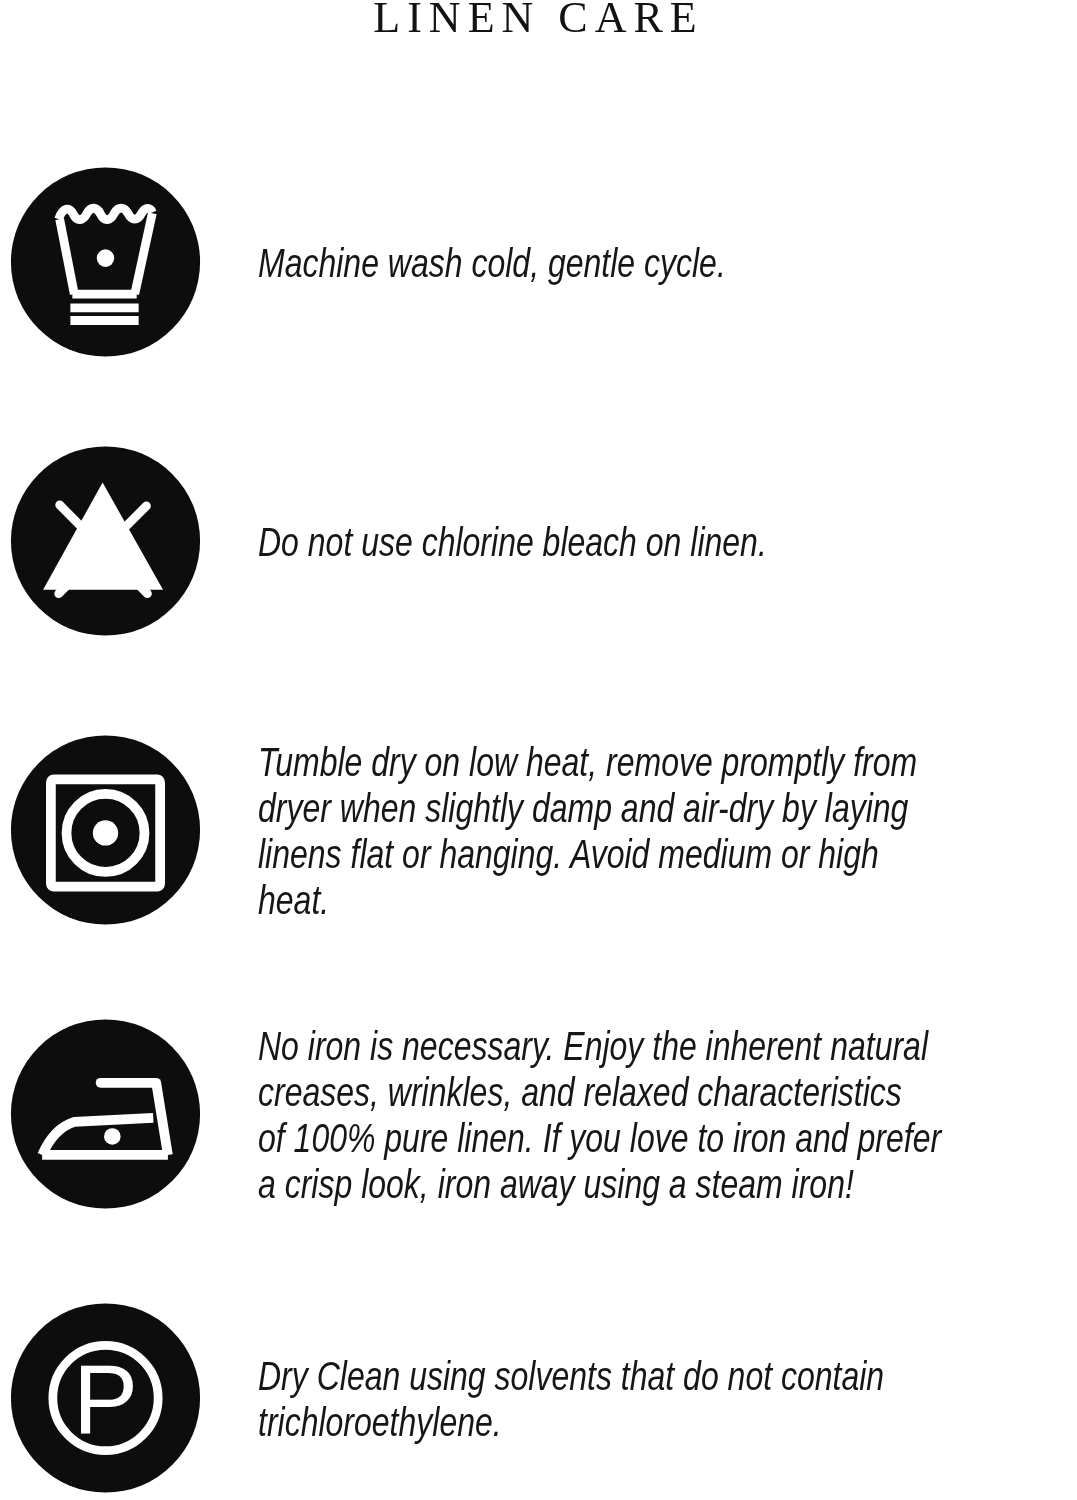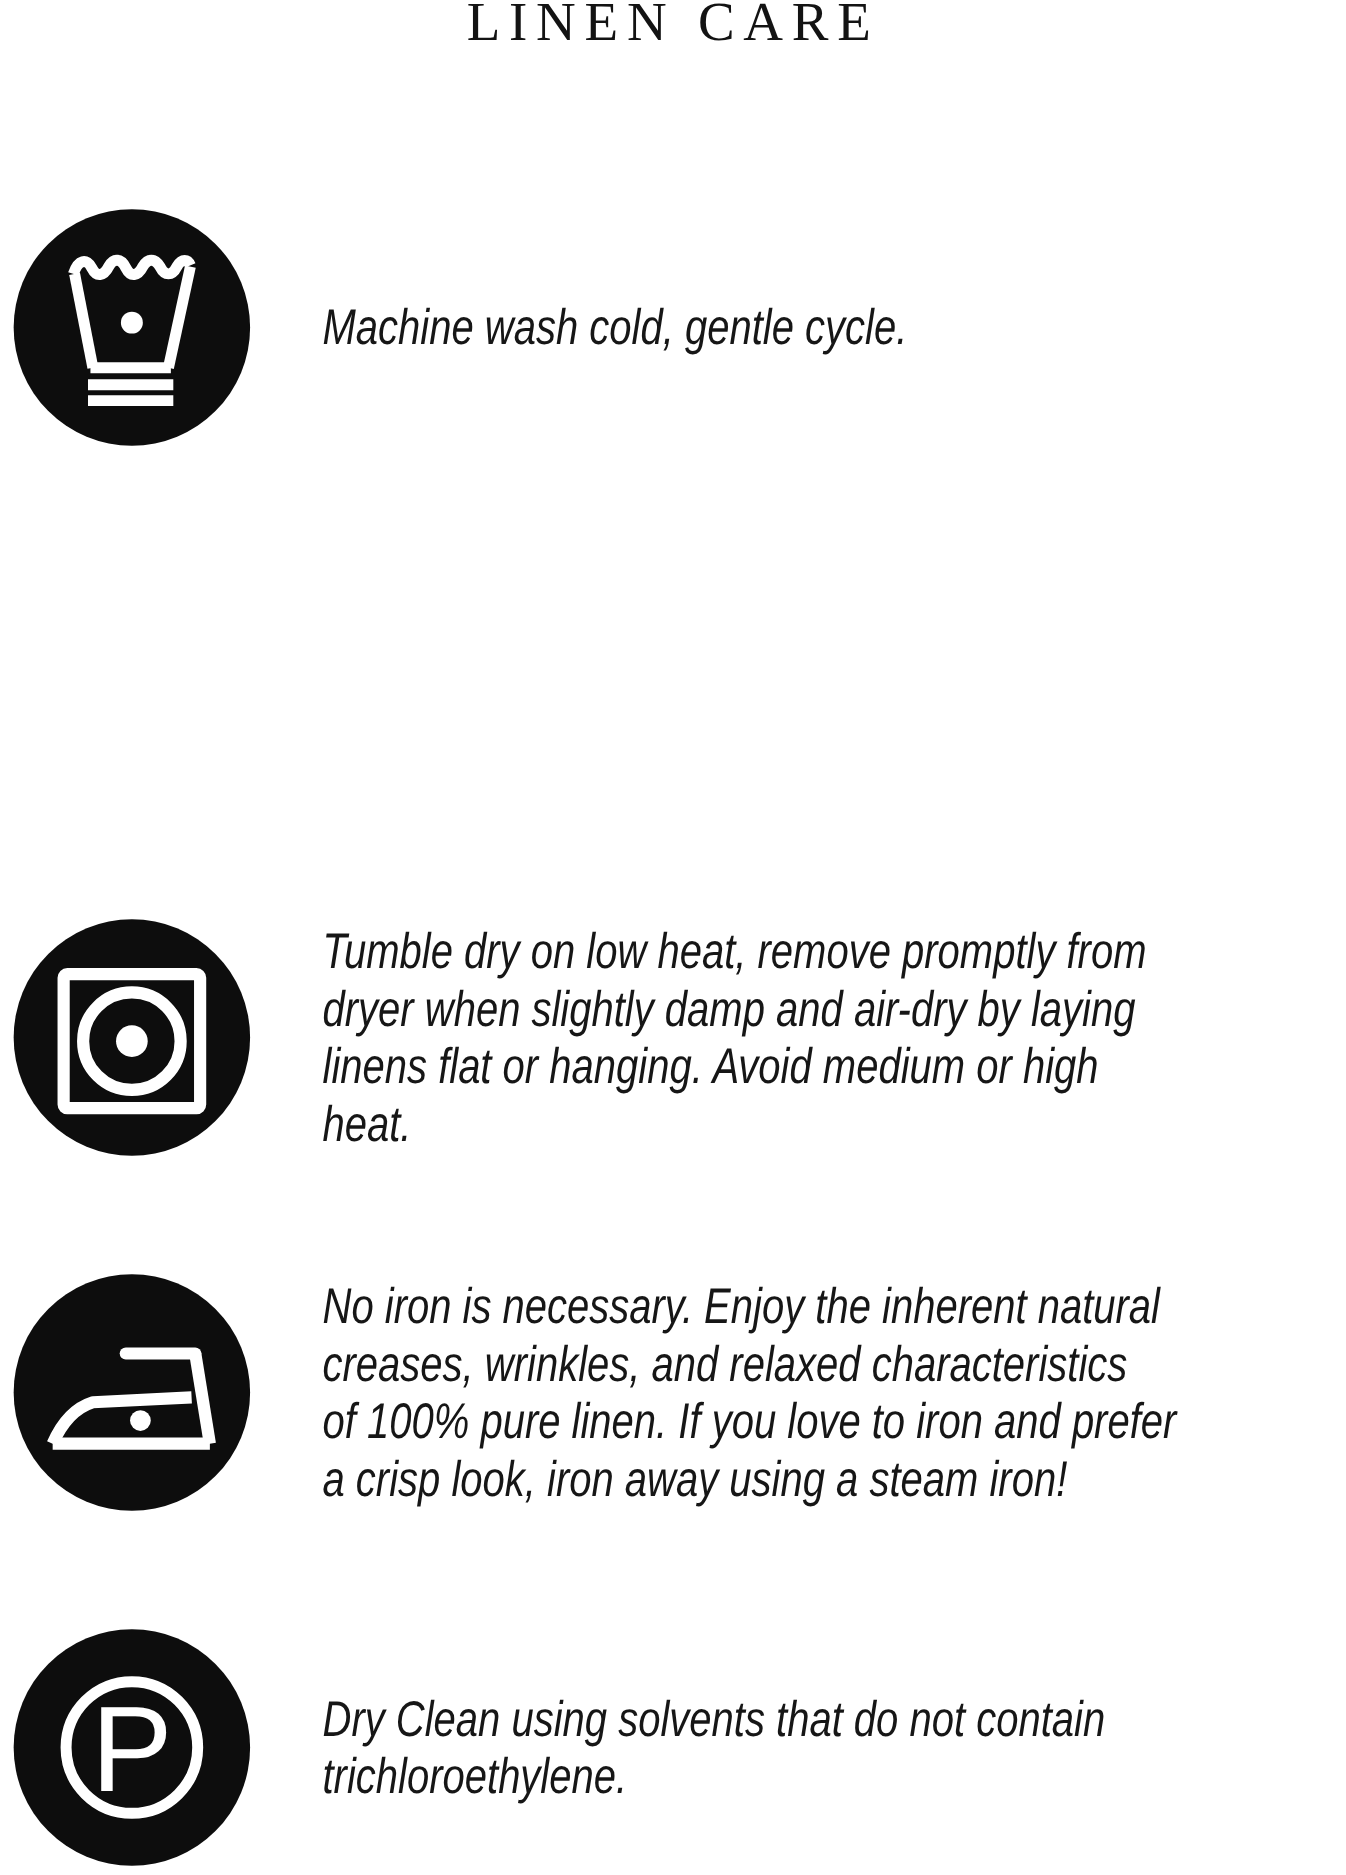--- a/index.html
+++ b/index.html
@@ -84,20 +84,35 @@
           <path d="M64,160 L134,160"></path>
         </g>
         <circle cx="100" cy="96" r="9" fill="#ffffff"></circle>
       </svg>
     </span>
     <div class="row-text">
         <div class="line">Machine wash cold, gentle cycle.</div>
       </div>
   </div>
 
+  <div class="row r1">
+    <span class="icon">
+      <svg viewBox="0 0 200 200" xmlns="http://www.w3.org/2000/svg">
+        <circle cx="100" cy="100" r="97" fill="#0d0d0d"></circle>
+        <g stroke="#ffffff" stroke-width="9" stroke-linecap="round">
+          <path d="M53,63 L143,154"></path>
+          <path d="M142,64 L52,154"></path>
+        </g>
+        <path d="M97,40 L159,150 L36,150 Z" fill="#ffffff"></path>
+      </svg>
+    </span>
+    <div class="row-text">
+        <div class="line">Do not use chlorine bleach on linen.</div>
+      </div>
+  </div>
 
   <div class="row r2">
     <span class="icon">
       <svg viewBox="0 0 200 200" xmlns="http://www.w3.org/2000/svg">
         <circle cx="100" cy="100" r="97" fill="#0d0d0d"></circle>
         <rect x="44" y="48" width="112" height="110" rx="3" fill="none" stroke="#ffffff" stroke-width="10"></rect>
         <circle cx="100" cy="103" r="40" fill="none" stroke="#ffffff" stroke-width="10"></circle>
         <circle cx="100" cy="103" r="13" fill="#ffffff"></circle>
       </svg>
     </span>

